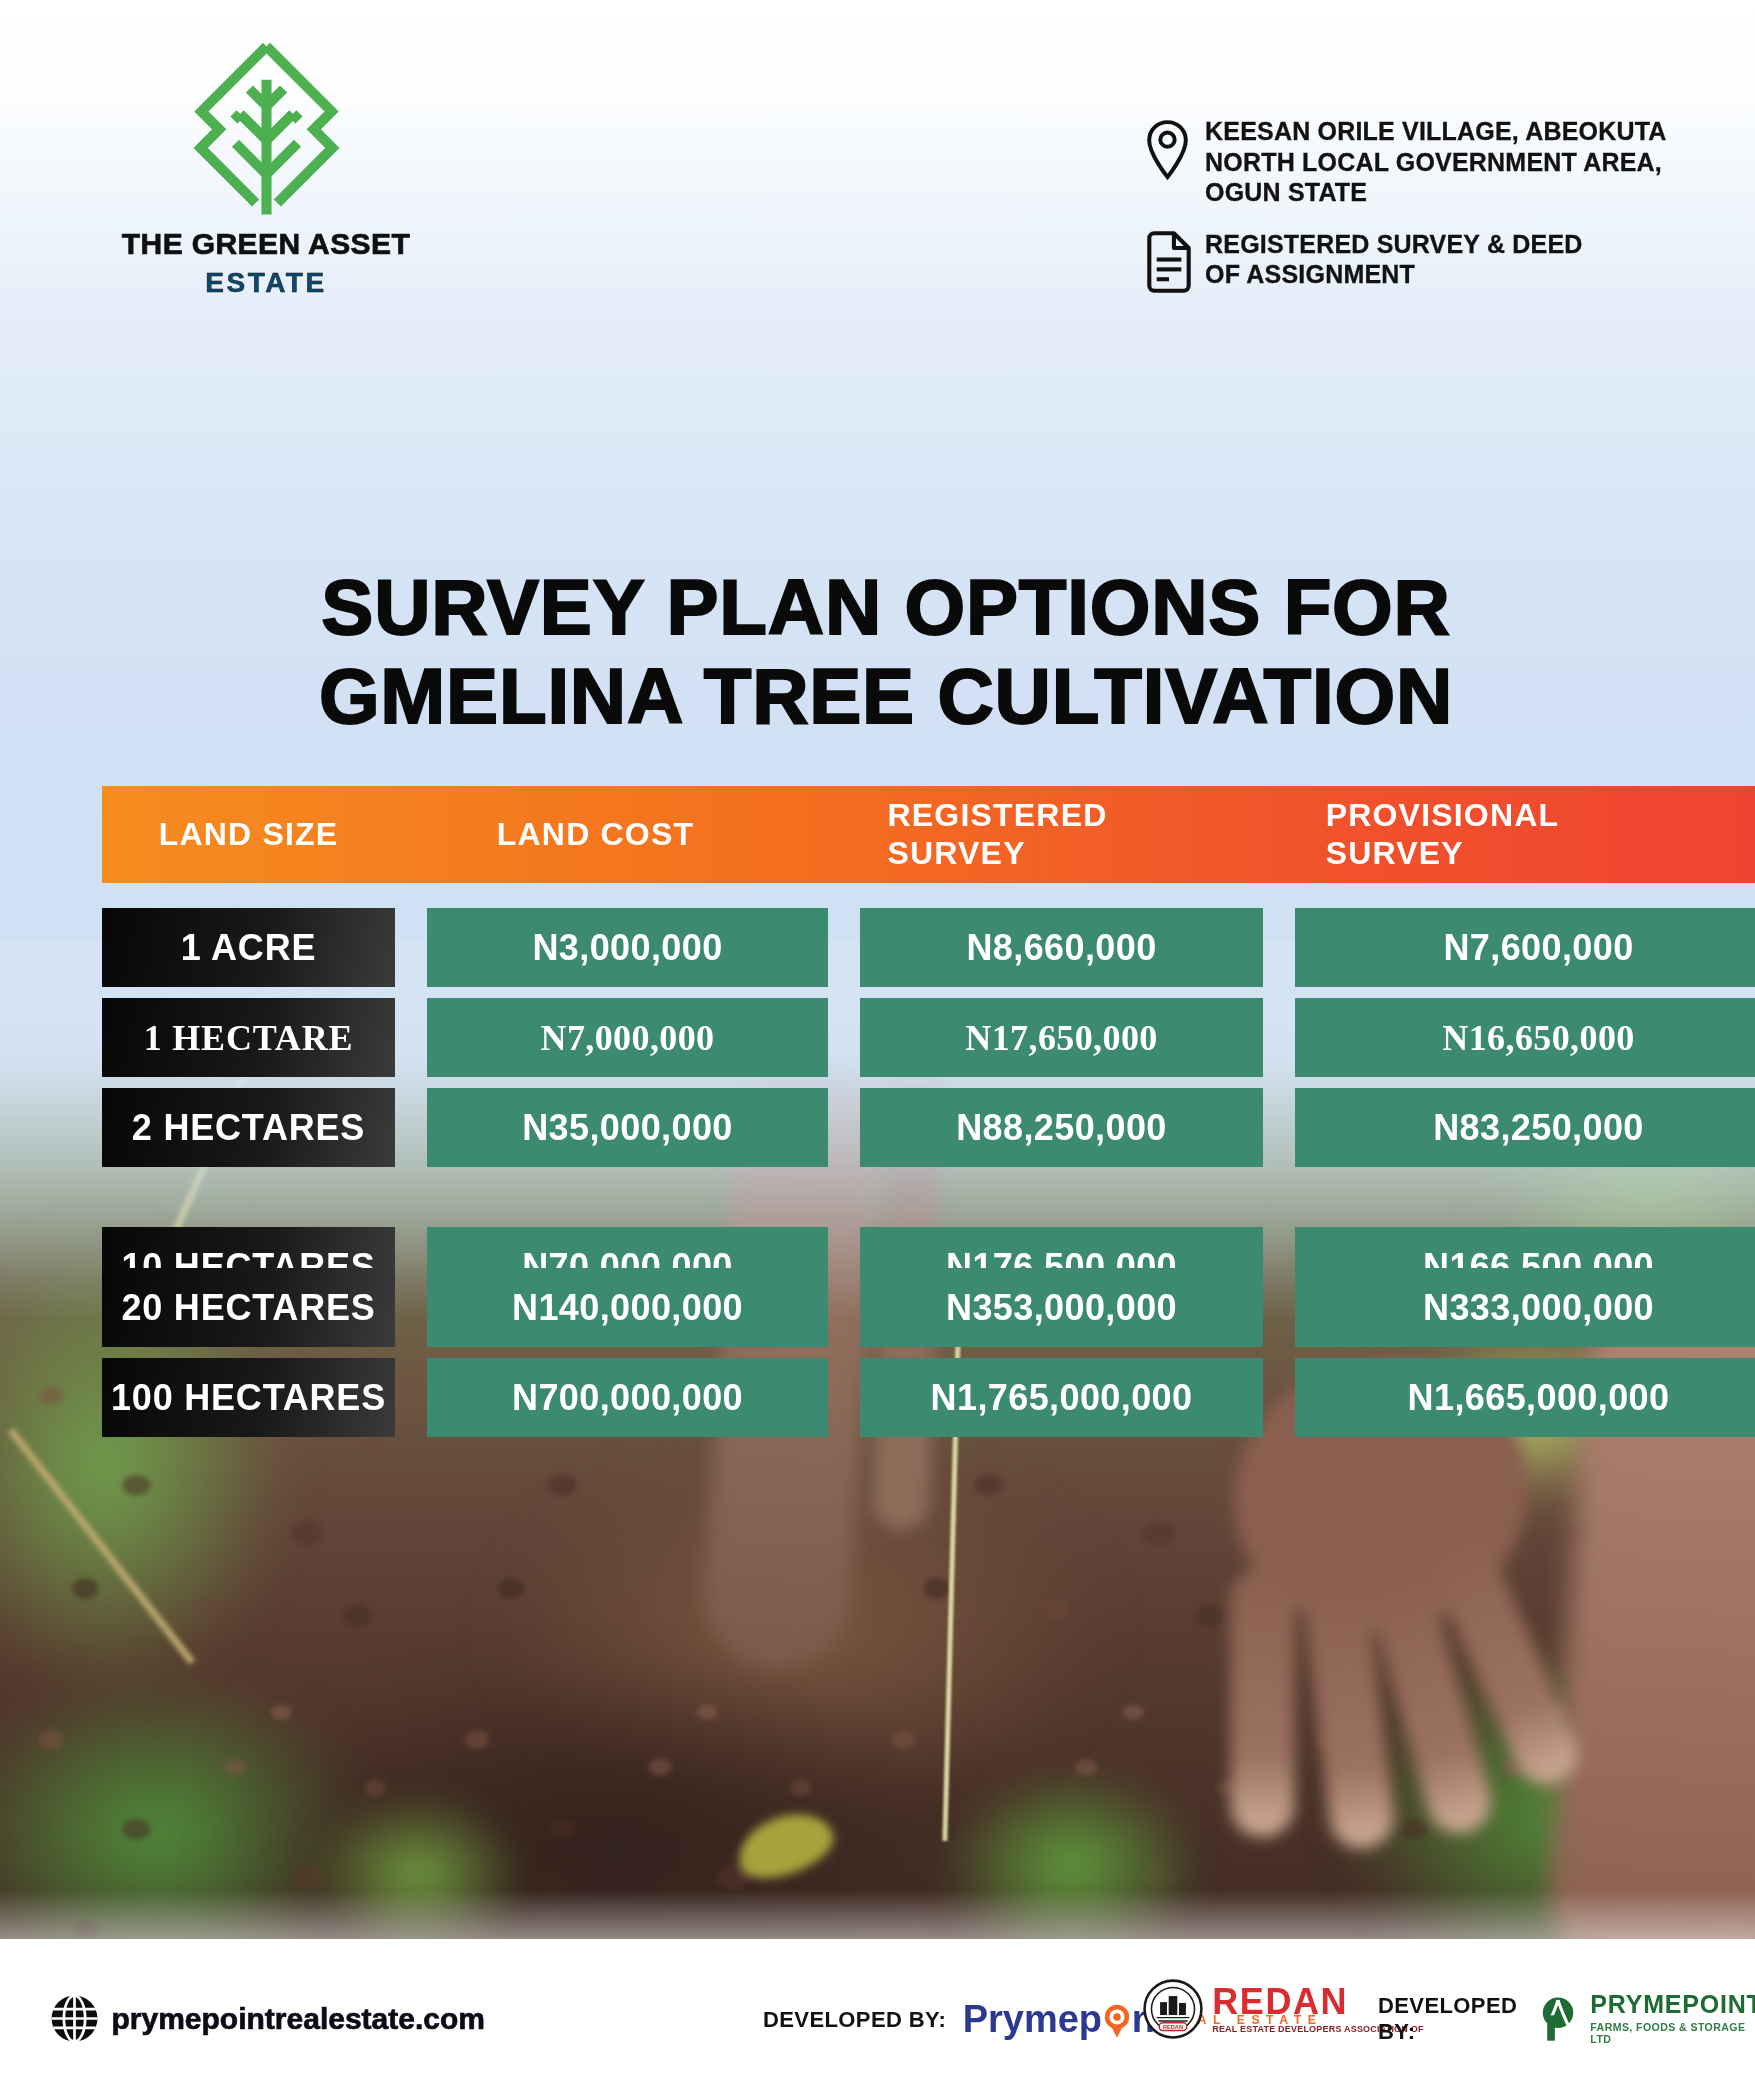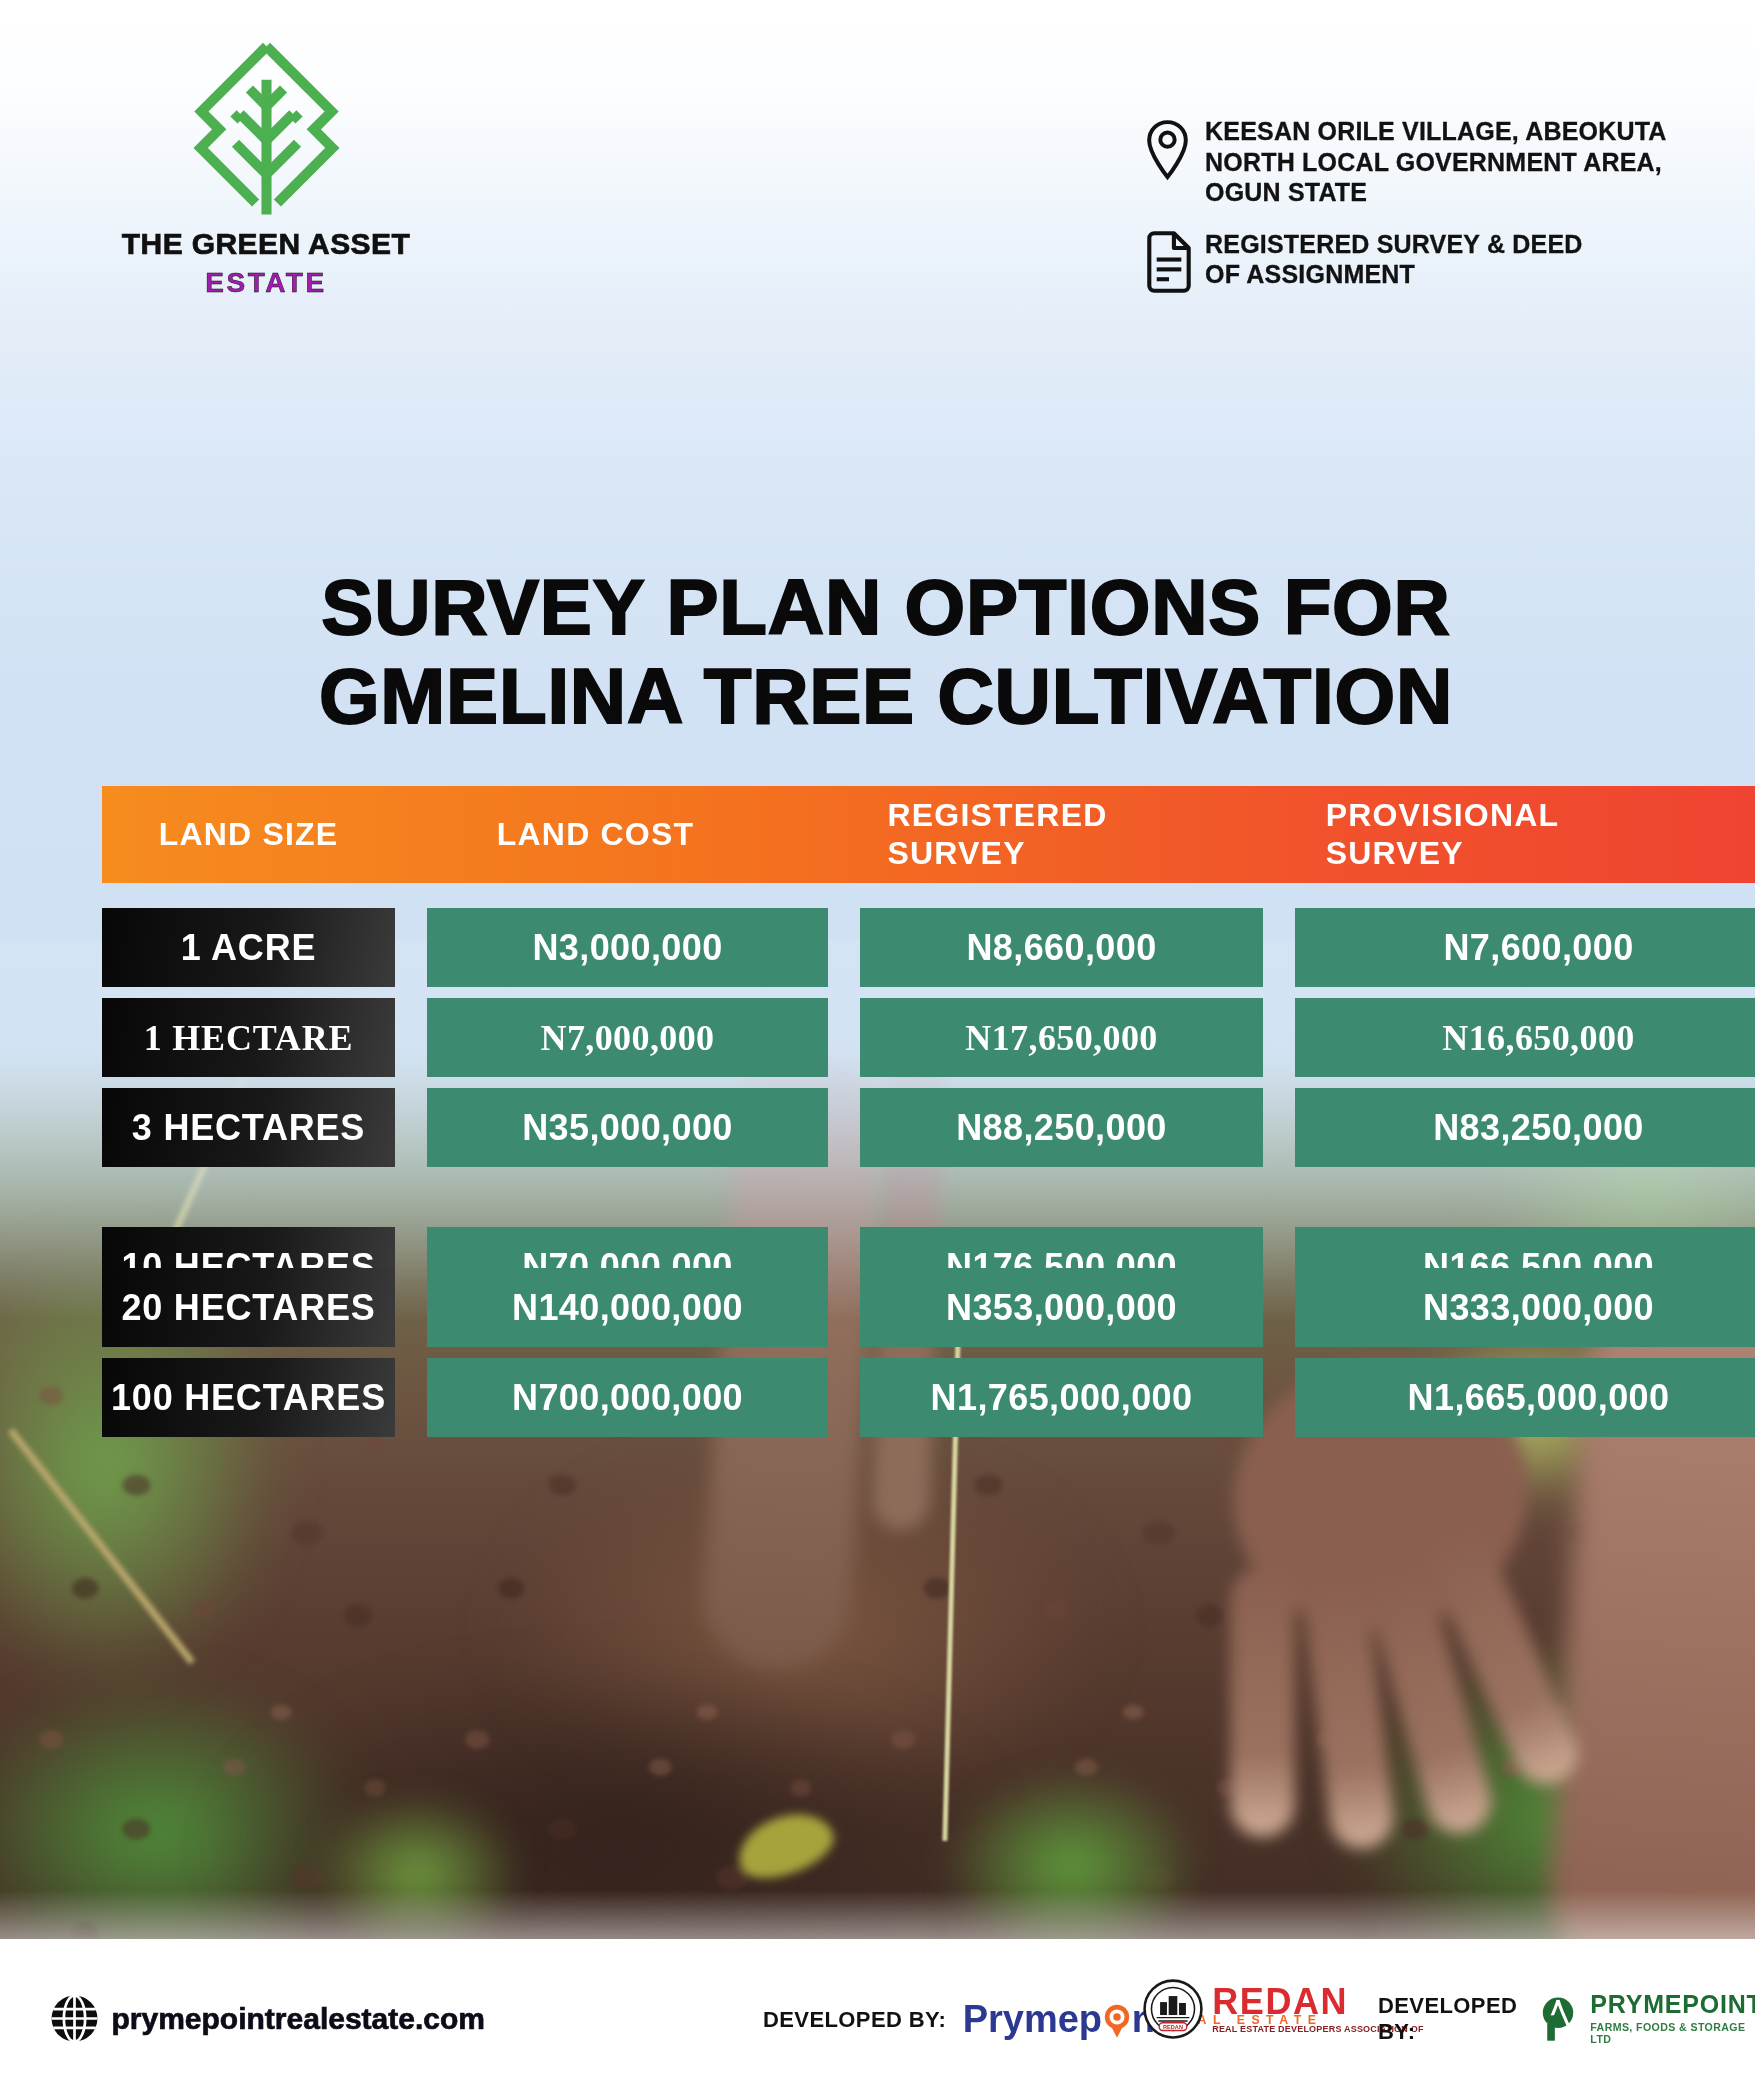--- a/index.html
+++ b/index.html
@@ -69,21 +69,21 @@
     background:linear-gradient(180deg,#d5e4f5 0%,rgba(213,228,245,.97) 11%,
       rgba(213,228,245,.6) 22%,rgba(213,228,245,0) 38%);}
   .photo .fade-bottom{position:absolute;left:0;bottom:0;width:100%;height:49px;
     background:linear-gradient(180deg,rgba(255,255,255,0),rgba(255,255,255,.45));}
 
   
   .brand{position:absolute;left:98px;top:39px;width:336px;text-align:center;}
   .brand svg{display:block;margin:0 auto;}
   .brand-l1{margin-top:11.5px;font-size:30px;font-weight:700;letter-spacing:0.4px;color:#101010;
     -webkit-text-stroke:0.7px #101010;}
-  .brand-l2{margin-top:6.5px;font-size:28px;font-weight:700;letter-spacing:2.5px;color:#a21caf;
+  .brand-l2{margin-top:6.5px;font-size:28px;font-weight:700;letter-spacing:2.5px;color:#0c4a6e;
     -webkit-text-stroke:0.5px #101010;}
 
   
   .info{position:absolute;left:1146px;top:116px;width:573px;}
   .info-item{display:flex;align-items:flex-start;margin-bottom:21px;}
   .info-item .ico{flex:0 0 59px;padding-top:1.6px;}
   .info-text{font-size:25px;font-weight:700;color:#121212;line-height:1.22;
     letter-spacing:0.2px;-webkit-text-stroke:0.3px #121212;}
   .pre{white-space:pre-line;}
 
@@ -236,21 +236,21 @@
     <div class="cell-val">N8,660,000</div>
     <div class="cell-val">N7,600,000</div>
   </div>
   <div class="trow r2">
     <div class="cell-label">1 HECTARE</div>
     <div class="cell-val">N7,000,000</div>
     <div class="cell-val">N17,650,000</div>
     <div class="cell-val">N16,650,000</div>
   </div>
   <div class="trow r3">
-    <div class="cell-label">3 HECTARES</div>
+    <div class="cell-label">2 HECTARES</div>
     <div class="cell-val">N35,000,000</div>
     <div class="cell-val">N88,250,000</div>
     <div class="cell-val">N83,250,000</div>
   </div>
   <div class="trow r4">
     <div class="cell-label">10 HECTARES</div>
     <div class="cell-val">N70,000,000</div>
     <div class="cell-val">N176,500,000</div>
     <div class="cell-val">N166,500,000</div>
   </div>

